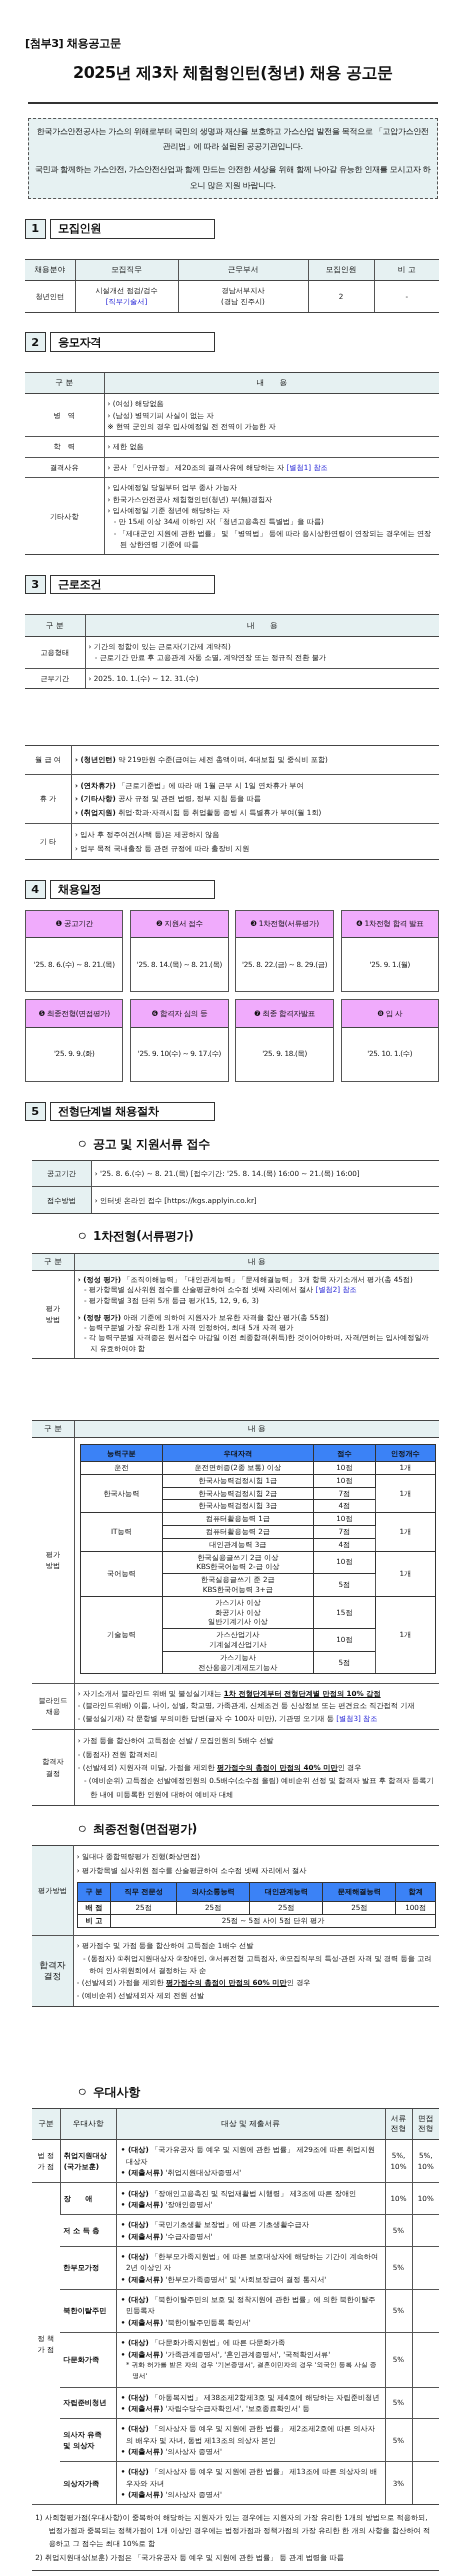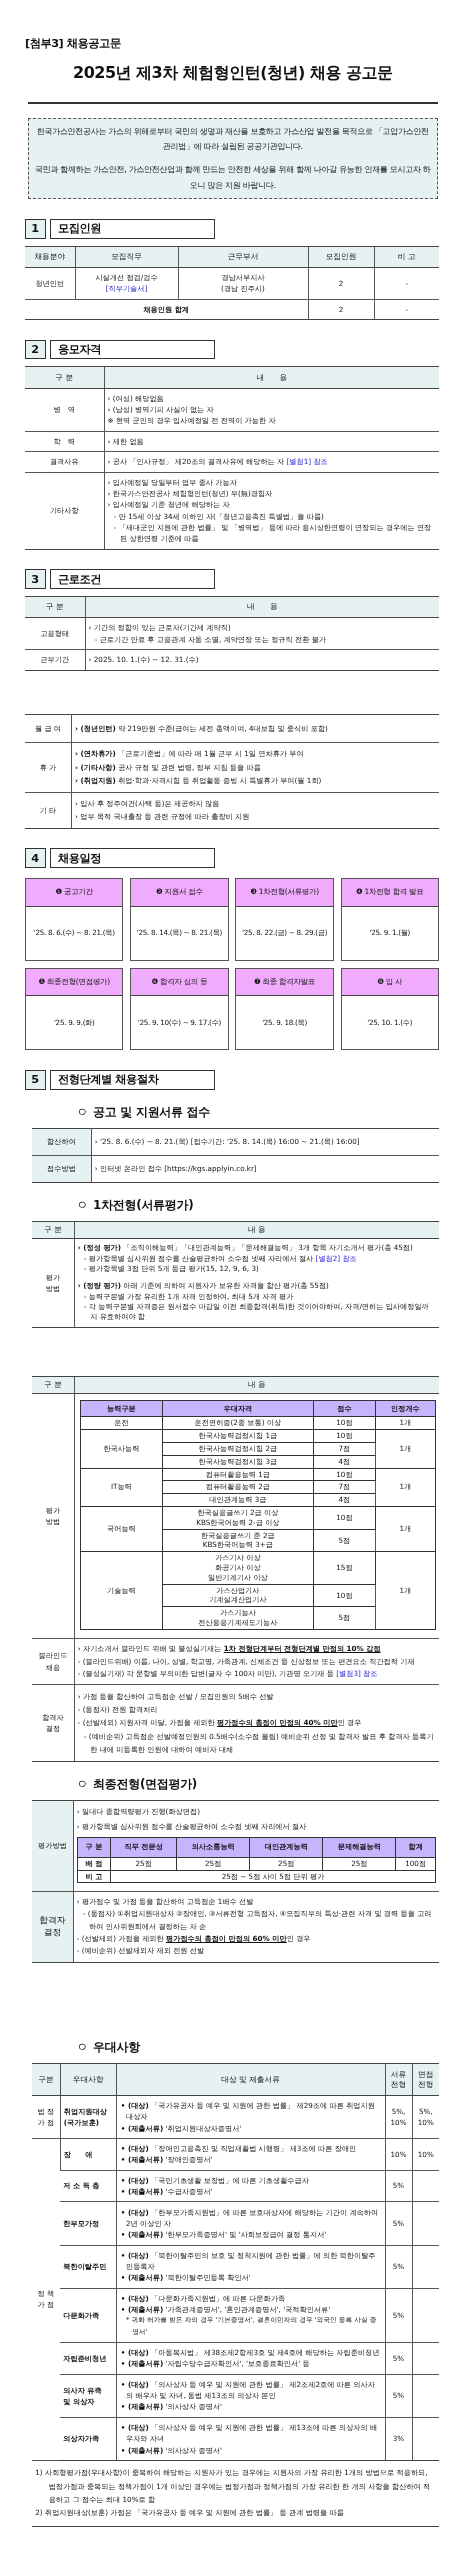--- a/index.html
+++ b/index.html
@@ -8,21 +8,21 @@
   .attach { padding-top: 36px; font-size: 11.3px; font-weight: bold; letter-spacing: -0.5px; }
   .main-title { margin-top: 12.4px; text-align: center; font-size: 16px; font-weight: bold; letter-spacing: -0.5px; padding-bottom: 18px; border-bottom: 2.1px solid #333; margin-left: 2.6px; margin-right: 1px; }
   .intro { margin-top: 13.4px; margin-left: 2.6px; margin-right: 1px; background: #e6f1f2; border: 0.5px dashed #555; padding: 5.2px 6.2px; text-align: center; font-size: 8px; line-height: 15.5px; letter-spacing: -0.3px; }
   .intro p + p { margin-top: 7.2px; }
 
   .sec-head { display: flex; align-items: stretch; margin-top: 19.6px; height: 19.6px; }
   .sec-num { width: 20.6px; background: #e6f1f2; border: 1px solid #333; font-size: 11.3px; font-weight: bold; display: flex; align-items: center; justify-content: center; }
   .sec-title { width: 165px; margin-left: 4.1px; border: 1px solid #333; font-size: 11.3px; font-weight: bold; padding-left: 7.2px; display: flex; align-items: center; letter-spacing: -0.5px; }
 
   table { border-collapse: collapse; width: 100%; }
-  .tbl { margin-top: 7px; }
+  .tbl { margin-top: 20px; }
   .tbl th { background: #e6f1f2; font-weight: normal; font-size: 7.7px; border-top: 1.5px solid #444; border-bottom: 1.5px solid #444; padding: 5.2px 2.1px; text-align: center; }
   .tbl td { border-bottom: 0.5px solid #555; padding: 4.1px 3.1px; font-size: 7.2px; line-height: 11.3px; vertical-align: middle; }
   .tbl tr:last-child td { border-bottom: 1.5px solid #444; }
   .tbl th + th, .tbl td + td { border-left: 0.5px solid #555; }
   .center { text-align: center; }
   .label { text-align: center; font-size: 7.7px; }
   .blue { color: #1a1ad4; }
   .bold { font-weight: bold; }
   .u { text-decoration: underline; font-weight: bold; }
   .bl { padding-left: 6.2px; text-indent: -5.2px; }
@@ -30,21 +30,21 @@
 
   .sched { display: grid; grid-template-columns: repeat(4, 1fr); gap: 7.2px 6.7px; margin-top: 10.3px; }
   .sched-cell { border: 1px solid #555; }
   .sched-h { background: #f0abfc; text-align: center; padding: 8.2px 1px; font-size: 7.5px; border-bottom: 1.5px solid #444; letter-spacing: -0.3px; }
   .sched-v { text-align: center; padding: 21.6px 1px; font-size: 7.2px; letter-spacing: -0.3px; white-space: nowrap; }
 
   .sub-head { margin-top: 14.4px; font-size: 12px; font-weight: bold; padding-left: 7.2px; letter-spacing: -0.3px; margin-left: 44px; }
   .sub-head .o { font-weight: normal; margin-right: 5.2px; }
 
   .inner { width: 100%; border: 1px solid #333; margin: 3.1px 0; }
-  .inner th { background: #c4b5fd; font-weight: bold; border: 0.5px solid #333 !important; padding: 2.1px; font-size: 7.2px; border-top: 0.5px solid #333; border-bottom: 1px solid #333 !important; }
+  .inner th { background: #3b82f6; font-weight: bold; border: 0.5px solid #333 !important; padding: 2.1px; font-size: 7.2px; border-top: 0.5px solid #333; border-bottom: 1px solid #333 !important; }
   .inner td { border: 0.5px solid #333; text-align: center; padding: 1px 2.1px; font-size: 7.2px; line-height: 9.8px; }
   .inner td.dot { border-bottom: 0.5px dotted #555; }
   .inner tr:last-child td { border-bottom: 0.5px solid #333; }
 
   .notes { margin-top: 5.2px; padding: 0 3.1px 6.2px 3.1px; font-size: 7.2px; line-height: 13.4px; border-bottom: 1.5px solid #444; }
   .notes .n { padding-left: 13.4px; text-indent: -13.4px; }
 </style>
 </head>
 <body>
 
@@ -77,25 +77,20 @@
         <div>시설개선 점검/검수</div>
         <a class="blue">[직무기술서]</a>
       </td>
       <td class="center">
         <div>경남서부지사</div>
         <div>(경남 진주시)</div>
       </td>
       <td class="center">2</td>
       <td class="center">-</td>
     </tr>
-    <tr>
-      <td colspan="3" class="center bold">채용인원 합계</td>
-      <td class="center">2</td>
-      <td class="center">-</td>
-    </tr>
   </tbody>
     </table>
 
   <div class="sec-head">
     <div class="sec-num">2</div>
     <div class="sec-title">응모자격</div>
   </div>
   <table class="tbl">
     <tbody>
         <tr>
@@ -223,21 +218,21 @@
   <div class="sec-head">
     <div class="sec-num">5</div>
     <div class="sec-title">전형단계별 채용절차</div>
   </div>
 
   <div class="sub-head"><span class="o">ㅇ</span><span>공고 및 지원서류 접수</span></div>
   <div style="padding-left:7.2px">
   <table class="tbl" style="border-top:1.5px solid #444;margin-top:7.2px">
     <tbody>
           <tr>
-      <td class="label" style="width:59px;background:#e6f1f2;padding:7.2px 2.1px">합산하여</td>
+      <td class="label" style="width:59px;background:#e6f1f2;padding:7.2px 2.1px">공고기간</td>
       <td>› '25. 8. 6.(수) ~ 8. 21.(목) [접수기간: '25. 8. 14.(목) 16:00 ~ 21.(목) 16:00]</td>
     </tr>
     <tr>
       <td class="label" style="background:#e6f1f2;padding:7.2px 2.1px">접수방법</td>
       <td><span>› 인터넷 온라인 접수 [https://kgs.applyin.co.kr]</span></td>
     </tr>
   </tbody>
       </table>
   </div>
 

